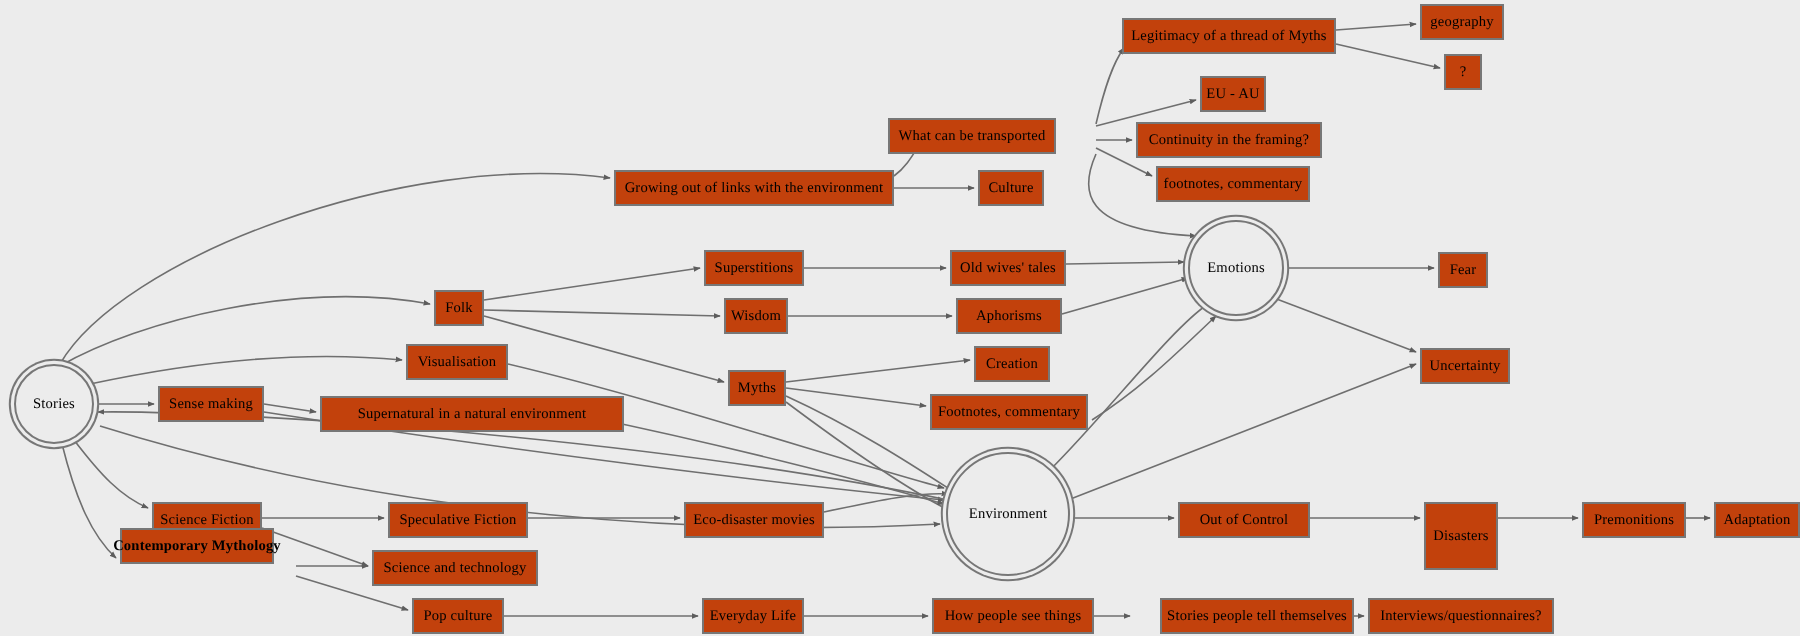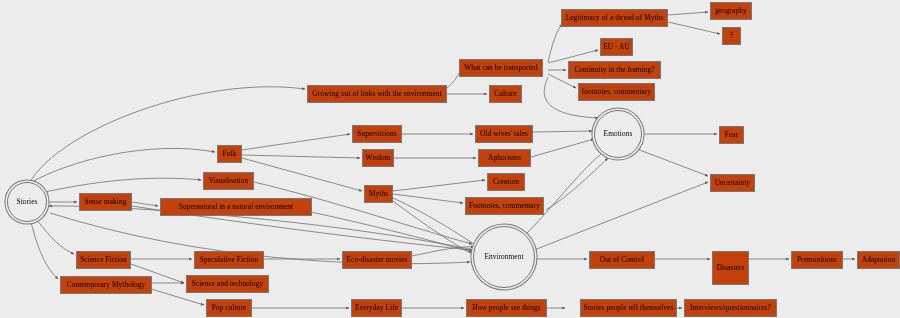--- a/index.html
+++ b/index.html
@@ -103,21 +103,21 @@
       </div>
       <div class="node circle" style="left: 594px; top: 110px; width: 48px; height: 48px;">
         <span>Emotions</span>
       </div>
       <div class="node" style="left: 307px; top: 85px; width: 140px; height: 18px;">
         <span>Growing out of links with the environment</span>
       </div>
       <div class="node" style="left: 489px; top: 85px; width: 33px; height: 18px;">
         <span>Culture</span>
       </div>
-      <div class="node" style="left: 459px; top: 59px; width: 84px; height: 18px;">
+      <div class="node" style="left: 444px; top: 59px; width: 84px; height: 18px;">
         <span>What can be transported</span>
       </div>
       <div class="node" style="left: 561px; top: 9px; width: 107px; height: 18px;">
         <span>Legitimacy of a thread of Myths</span>
       </div>
       <div class="node" style="left: 710px; top: 2px; width: 42px; height: 18px;">
         <span>geography</span>
       </div>
       <div class="node" style="left: 722px; top: 27px; width: 19px; height: 18px;">
         <span>?</span>
@@ -166,21 +166,21 @@
       </div>
       <div class="node" style="left: 719px; top: 126px; width: 25px; height: 18px;">
         <span>Fear</span>
       </div>
       <div class="node" style="left: 710px; top: 174px; width: 45px; height: 18px;">
         <span>Uncertainty</span>
       </div>
       <div class="node" style="left: 76px; top: 251px; width: 55px; height: 18px;">
         <span>Science Fiction</span>
       </div>
-      <div class="node" style="left: 60px; top: 276px; width: 92px; height: 18px;">
+      <div class="node" style="left: 60px; top: 264px; width: 77px; height: 18px; font-weight: bold;">
         <span>Contemporary Mythology</span>
       </div>
       <div class="node" style="left: 194px; top: 251px; width: 70px; height: 18px;">
         <span>Speculative Fiction</span>
       </div>
       <div class="node" style="left: 186px; top: 275px; width: 83px; height: 18px;">
         <span>Science and technology</span>
       </div>
       <div class="node" style="left: 206px; top: 299px; width: 46px; height: 18px;">
         <span>Pop culture</span>

